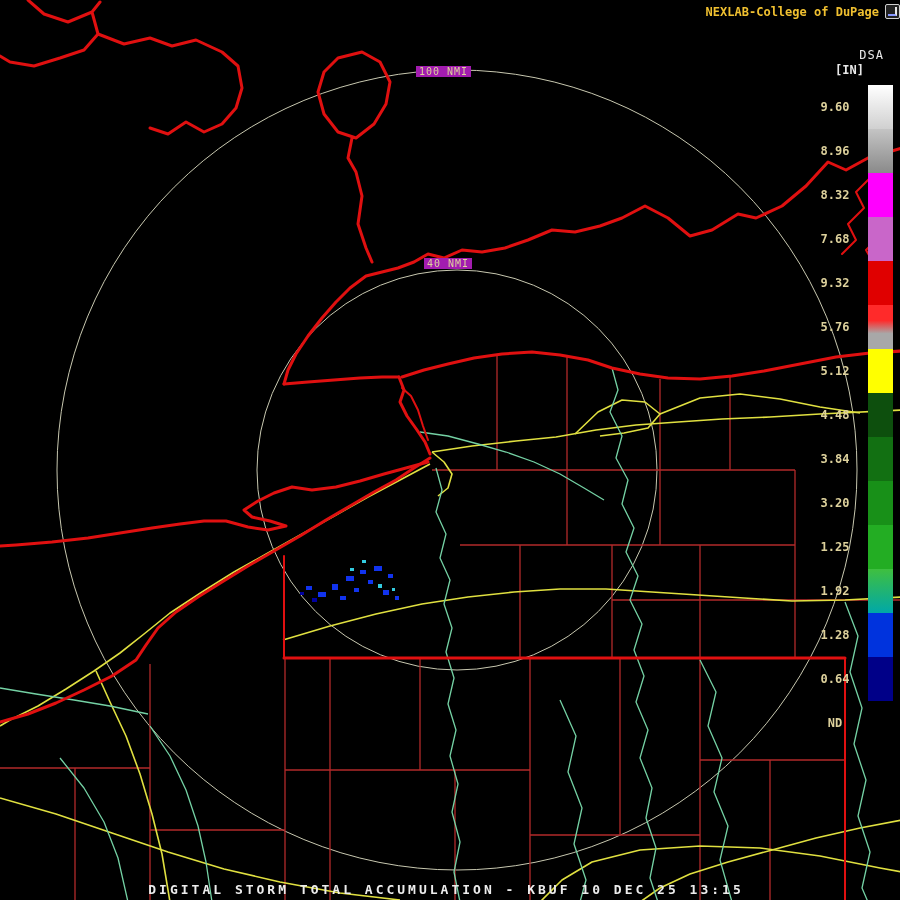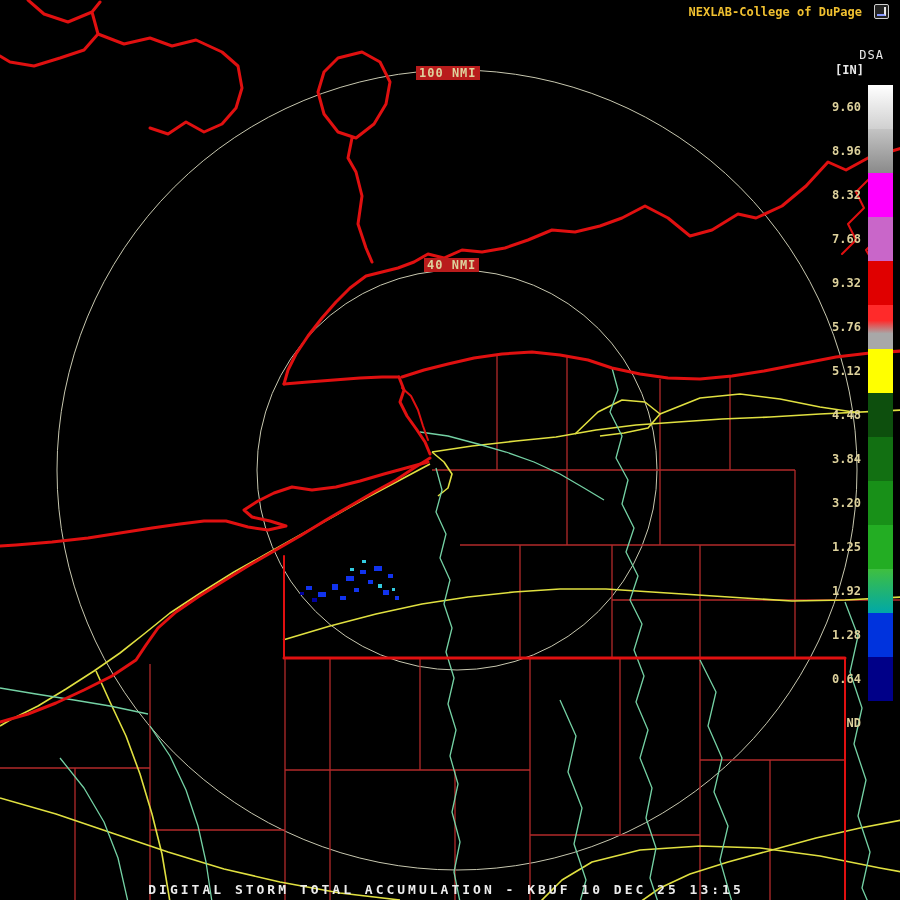--- a/index.html
+++ b/index.html
@@ -8,31 +8,31 @@
   svg.map{position:absolute;left:0;top:0;width:900px;height:900px;}
   .ring{fill:none;stroke:var(--ring,#c8c8b0);stroke-width:1;}
   .shore{fill:none;stroke:var(--shoreline,#e01010);stroke-width:3;stroke-linejoin:round;stroke-linecap:round;}
   .shore.thin{stroke-width:2;}
   .county{fill:none;stroke:var(--county,#b22a2a);stroke-width:1.3;}
   .hwy{fill:none;stroke:var(--highway,#e0e040);stroke-width:1.6;stroke-linejoin:round;}
   .river{fill:none;stroke:var(--river,#74d1a4);stroke-width:1.3;stroke-linejoin:round;}
   .echo-b{fill:var(--echo_blue,#1133ee);}
   .echo-c{fill:var(--echo_cyan,#33cce0);}
   .echo-d{fill:var(--echo_dark,#0000a0);}
-  .ring-label{position:absolute;color:var(--labels,#ddd19c);font-size:12px;font-weight:bold;
-              background:#b91c1c;padding:0 3px;letter-spacing:1px;}
-  .attribution{position:absolute;top:4px;right:11px;display:flex;align-items:center;gap:12px;
+  .ring-label{position:absolute;color:var(--labels,#ddd19c);font-size:10px;font-weight:normal;
+              background:#a21caf;padding:0 3px;letter-spacing:1px;}
+  .attribution{position:absolute;top:4px;right:0;display:flex;align-items:center;gap:6px;
                color:var(--attribution,#f0c030);font-size:12px;font-weight:bold;margin-left:36px;}
   .logo{width:13px;height:13px;border:1px solid #cfcfcf;border-radius:2px;position:relative;background:#222;}
   .logo::after{content:"";position:absolute;left:2px;top:2px;width:7px;height:7px;border-right:2px solid #e8e8e8;border-bottom:2px solid #8899ff;}
   .product-name{position:absolute;top:48px;right:16px;color:var(--product,#e8e8e8);font-size:12px;font-weight:normal;letter-spacing:1px;}
   .product-units{position:absolute;top:63px;right:36px;color:var(--product,#e8e8e8);font-size:12px;font-weight:bold;}
   .colorbar{position:absolute;top:85px;right:7px;}
   .cb-row{display:flex;align-items:center;height:44px;}
-  .cb-label{width:52px;text-align:right;padding-right:7px;color:var(--labels,#ddd19c);
+  .cb-label{width:52px;text-align:center;padding-right:7px;color:var(--labels,#ddd19c);
             font-size:12px;font-weight:bold;}
   .cb-swatch{width:25px;height:44px;}
   .caption{position:absolute;left:0;right:8px;bottom:3px;text-align:center;
            color:var(--caption,#ececec);font-size:13px;font-weight:bold;letter-spacing:3px;}
 </style>
 </head>
 <body>
 
 <div class="screen">
 

